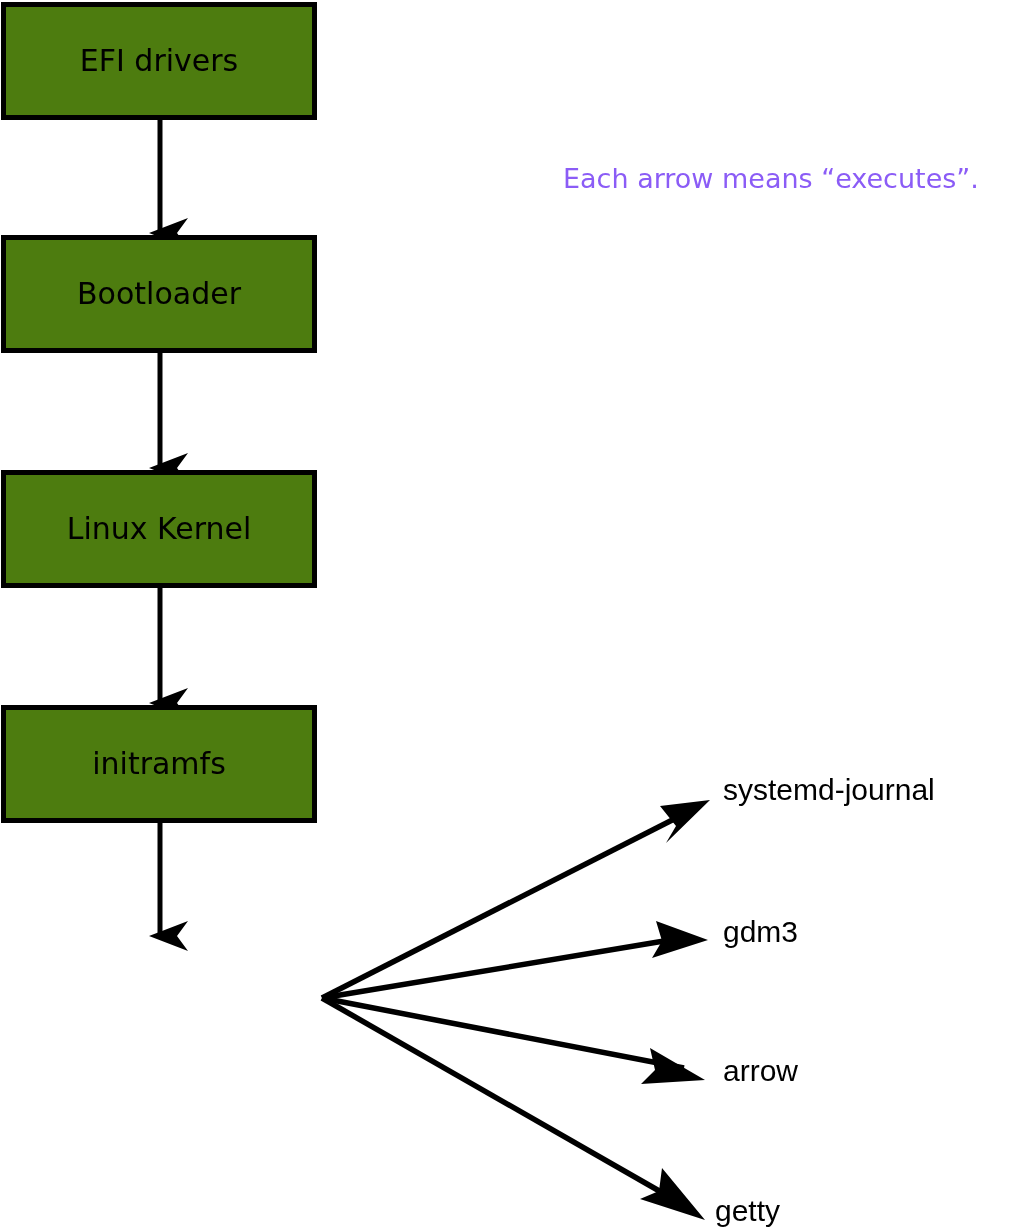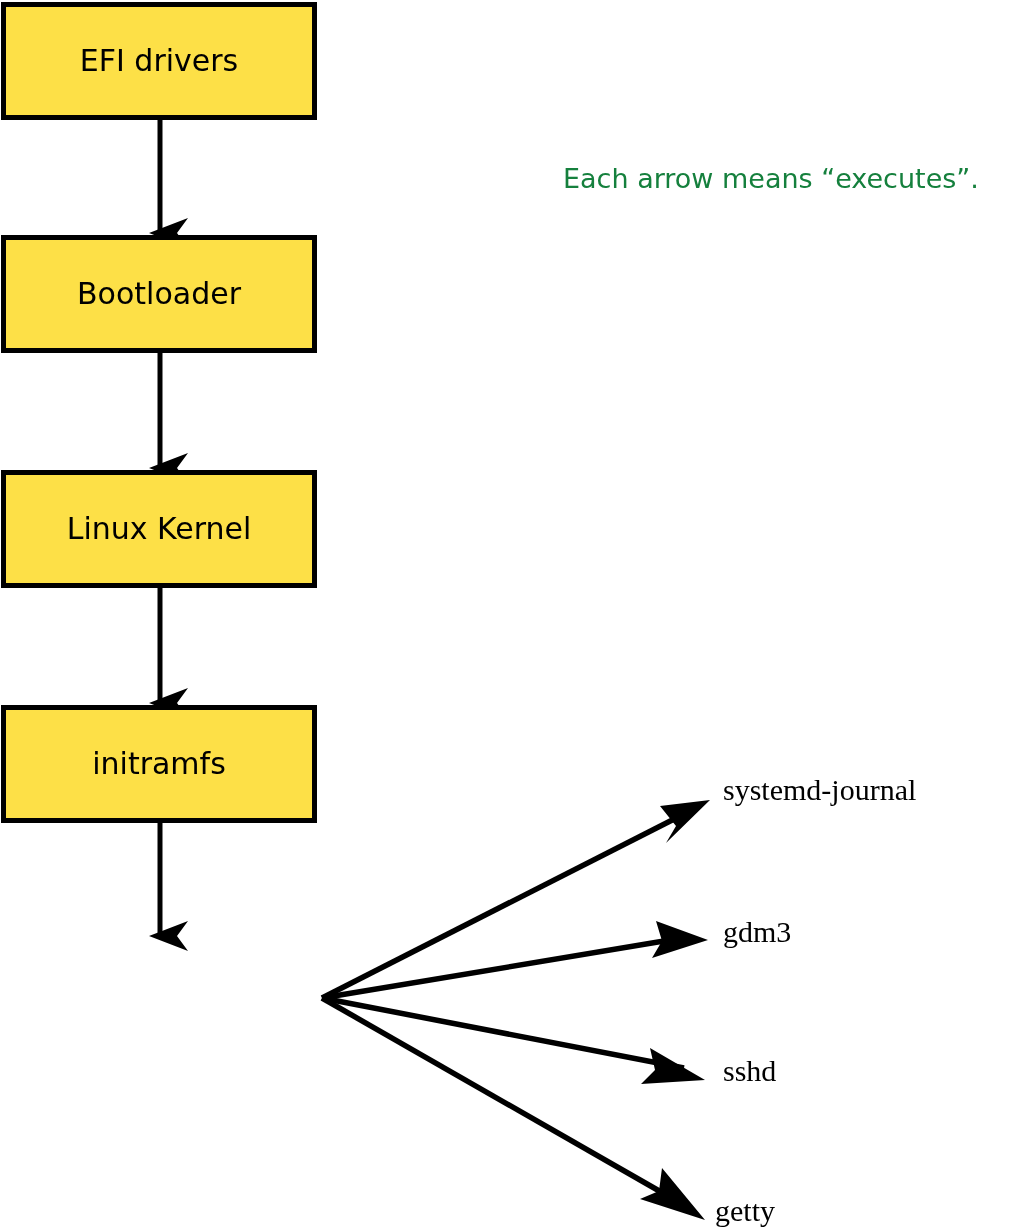--- a/index.html
+++ b/index.html
@@ -24,48 +24,48 @@
     left: 0;
     top: 0;
     width: 1023px;
     height: 1230px;
   }
   
   .stage-box {
     position: absolute;
     box-sizing: border-box;
     border: 5px solid #000000;
-    background: #fde047;
+    background: #4d7c0f;
     display: flex;
     align-items: center;
     justify-content: center;
   }
   .stage-label {
     font-family: "DejaVu Sans", sans-serif;
     font-size: 30px;
     line-height: 1;
     color: #000000;
     white-space: nowrap;
   }
   
   .leaf-label {
     position: absolute;
-    font-family: Liberation Serif, serif;
+    font-family: Liberation Sans, sans-serif;
     font-size: 30px;
     line-height: 1;
     color: #000000;
     white-space: nowrap;
   }
   
   .annotation-note {
     position: absolute;
     font-family: "DejaVu Sans", sans-serif;
     font-size: 27px;
     line-height: 1;
-    color: #15803d;
+    color: #8b5cf6;
     white-space: nowrap;
   }
 </style>
 </head>
 <body>
 
 <div id="canvas">
 
   <svg id="diagram-svg" viewBox="0 0 1023 1230">
     <defs>
@@ -119,19 +119,19 @@
 
   <div class="stage-box" style="left:1px; top:705px; width:316px; height:118px;">
     <span class="stage-label">initramfs</span>
   </div>
 
 
   <div class="leaf-label" style="left:723px; top:775px;">systemd-journal</div>
 
   <div class="leaf-label" style="left:723px; top:917px;text-align:right;">gdm3</div>
 
-  <div class="leaf-label" style="left:723px; top:1056px;">sshd</div>
+  <div class="leaf-label" style="left:723px; top:1056px;">arrow</div>
 
   <div class="leaf-label" style="left:715px; top:1196px;">getty</div>
 
   <div class="annotation-note" style="left:563px; top:165px;">Each arrow means “executes”.</div>
 
 </div>
 
 </body></html>

